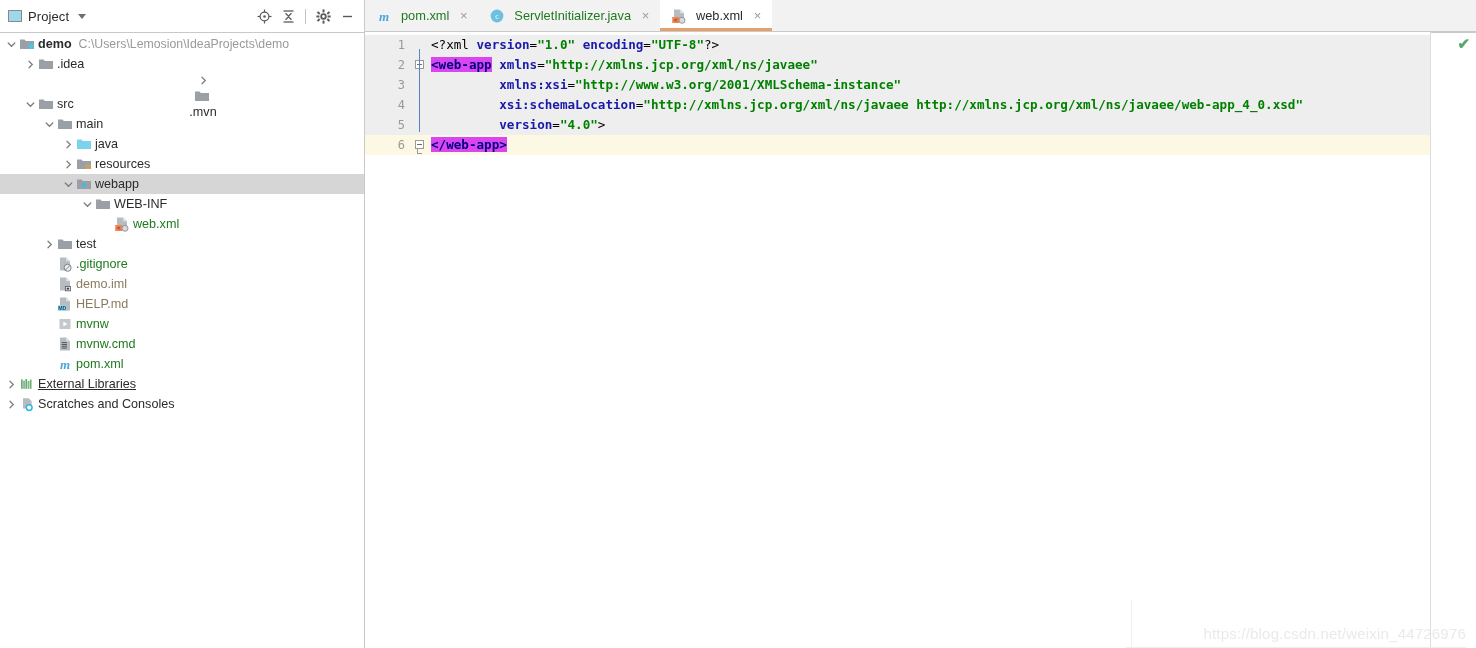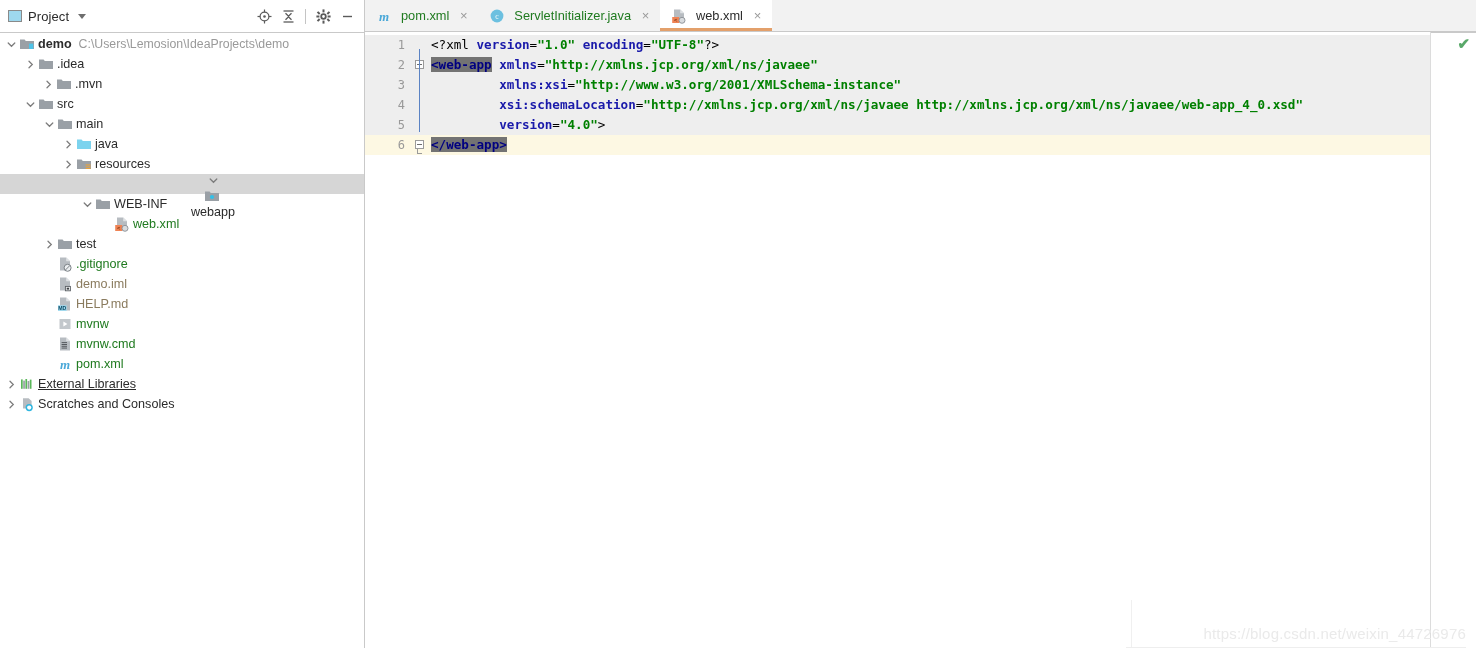--- a/index.html
+++ b/index.html
@@ -47,21 +47,21 @@
   .tool-sep { width: 1px; height: 15px; background: #c4c4c4; margin: 0 4px; }
 
   .tree {
     flex: 1; overflow: hidden; padding-top: 1px;
     font-size: 12.6px; color: #2b2b2b;
   }
   .row {
     height: 20px; display: flex; align-items: center;
     white-space: nowrap; cursor: default; position: relative;
   }
-  .row.selected { background: #d6d6d6; flex-direction: column; }
+  .row.selected { background: #d6d6d6; }
   .arrow {
     width: 13px; height: 20px; display: inline-flex;
     align-items: center; justify-content: center; flex: 0 0 13px;
   }
   .arrow svg { display: block; }
   .node-icon {
     width: 17px; height: 16px; flex: 0 0 17px;
     display: inline-flex; align-items: center; justify-content: center;
     position: relative; margin-right: 3px;
   }
@@ -143,21 +143,21 @@
   .cline {
     height: 20px; line-height: 20px; white-space: pre;
     padding-left: 4px; position: relative;
   }
   .cline.gray { background: #eeeeee; }
   .cline.hl { background: #fdf8e3; }
   .tagname { color: #000080; font-weight: bold; }
   .tagmark { color: #000000; font-weight: normal; }
   .attr { color: #1a1aaa; font-weight: bold; }
   .val { color: #008000; font-weight: bold; }
-  .brace-hl { background: #737373; }
+  .brace-hl { background: #d946ef; }
 
   .scrollgutter {
     width: 46px; flex: 0 0 46px; background: #ffffff;
     border-left: 1px solid #dcdcdc; position: relative;
   }
   .check-mark {
     position: absolute; top: 4px; right: 6px;
     font-size: 15px; color: #59a869; font-weight: bold; line-height: 15px;
   }
   .editor-stripe {
@@ -256,21 +256,21 @@
               <path d="M3 1.2 L6.3 4.5 L3 7.8" fill="none" stroke="#7c7c7c" stroke-width="1.25" stroke-linecap="round"></path>
             </svg>
           </span>
           <span class="node-icon">
             <svg width="16" height="16" viewBox="0 0 16 16">
               <path d="M1 3.5h4.6l1.2 1.4H15v8.1H1z" fill="#9aa0a6"></path>
             </svg>
           </span>
           <span class="label" style="color: rgb(43, 43, 43);">.idea</span>
         </div>
-        <div class="row" style="padding-left: 42px;">
+        <div class="row" style="padding-left: 42px; flex-direction: column;">
           <span class="arrow">
             <svg width="9" height="9" viewBox="0 0 9 9">
               <path d="M3 1.2 L6.3 4.5 L3 7.8" fill="none" stroke="#7c7c7c" stroke-width="1.25" stroke-linecap="round"></path>
             </svg>
           </span>
           <span class="node-icon">
             <svg width="16" height="16" viewBox="0 0 16 16">
               <path d="M1 3.5h4.6l1.2 1.4H15v8.1H1z" fill="#9aa0a6"></path>
             </svg>
           </span>

